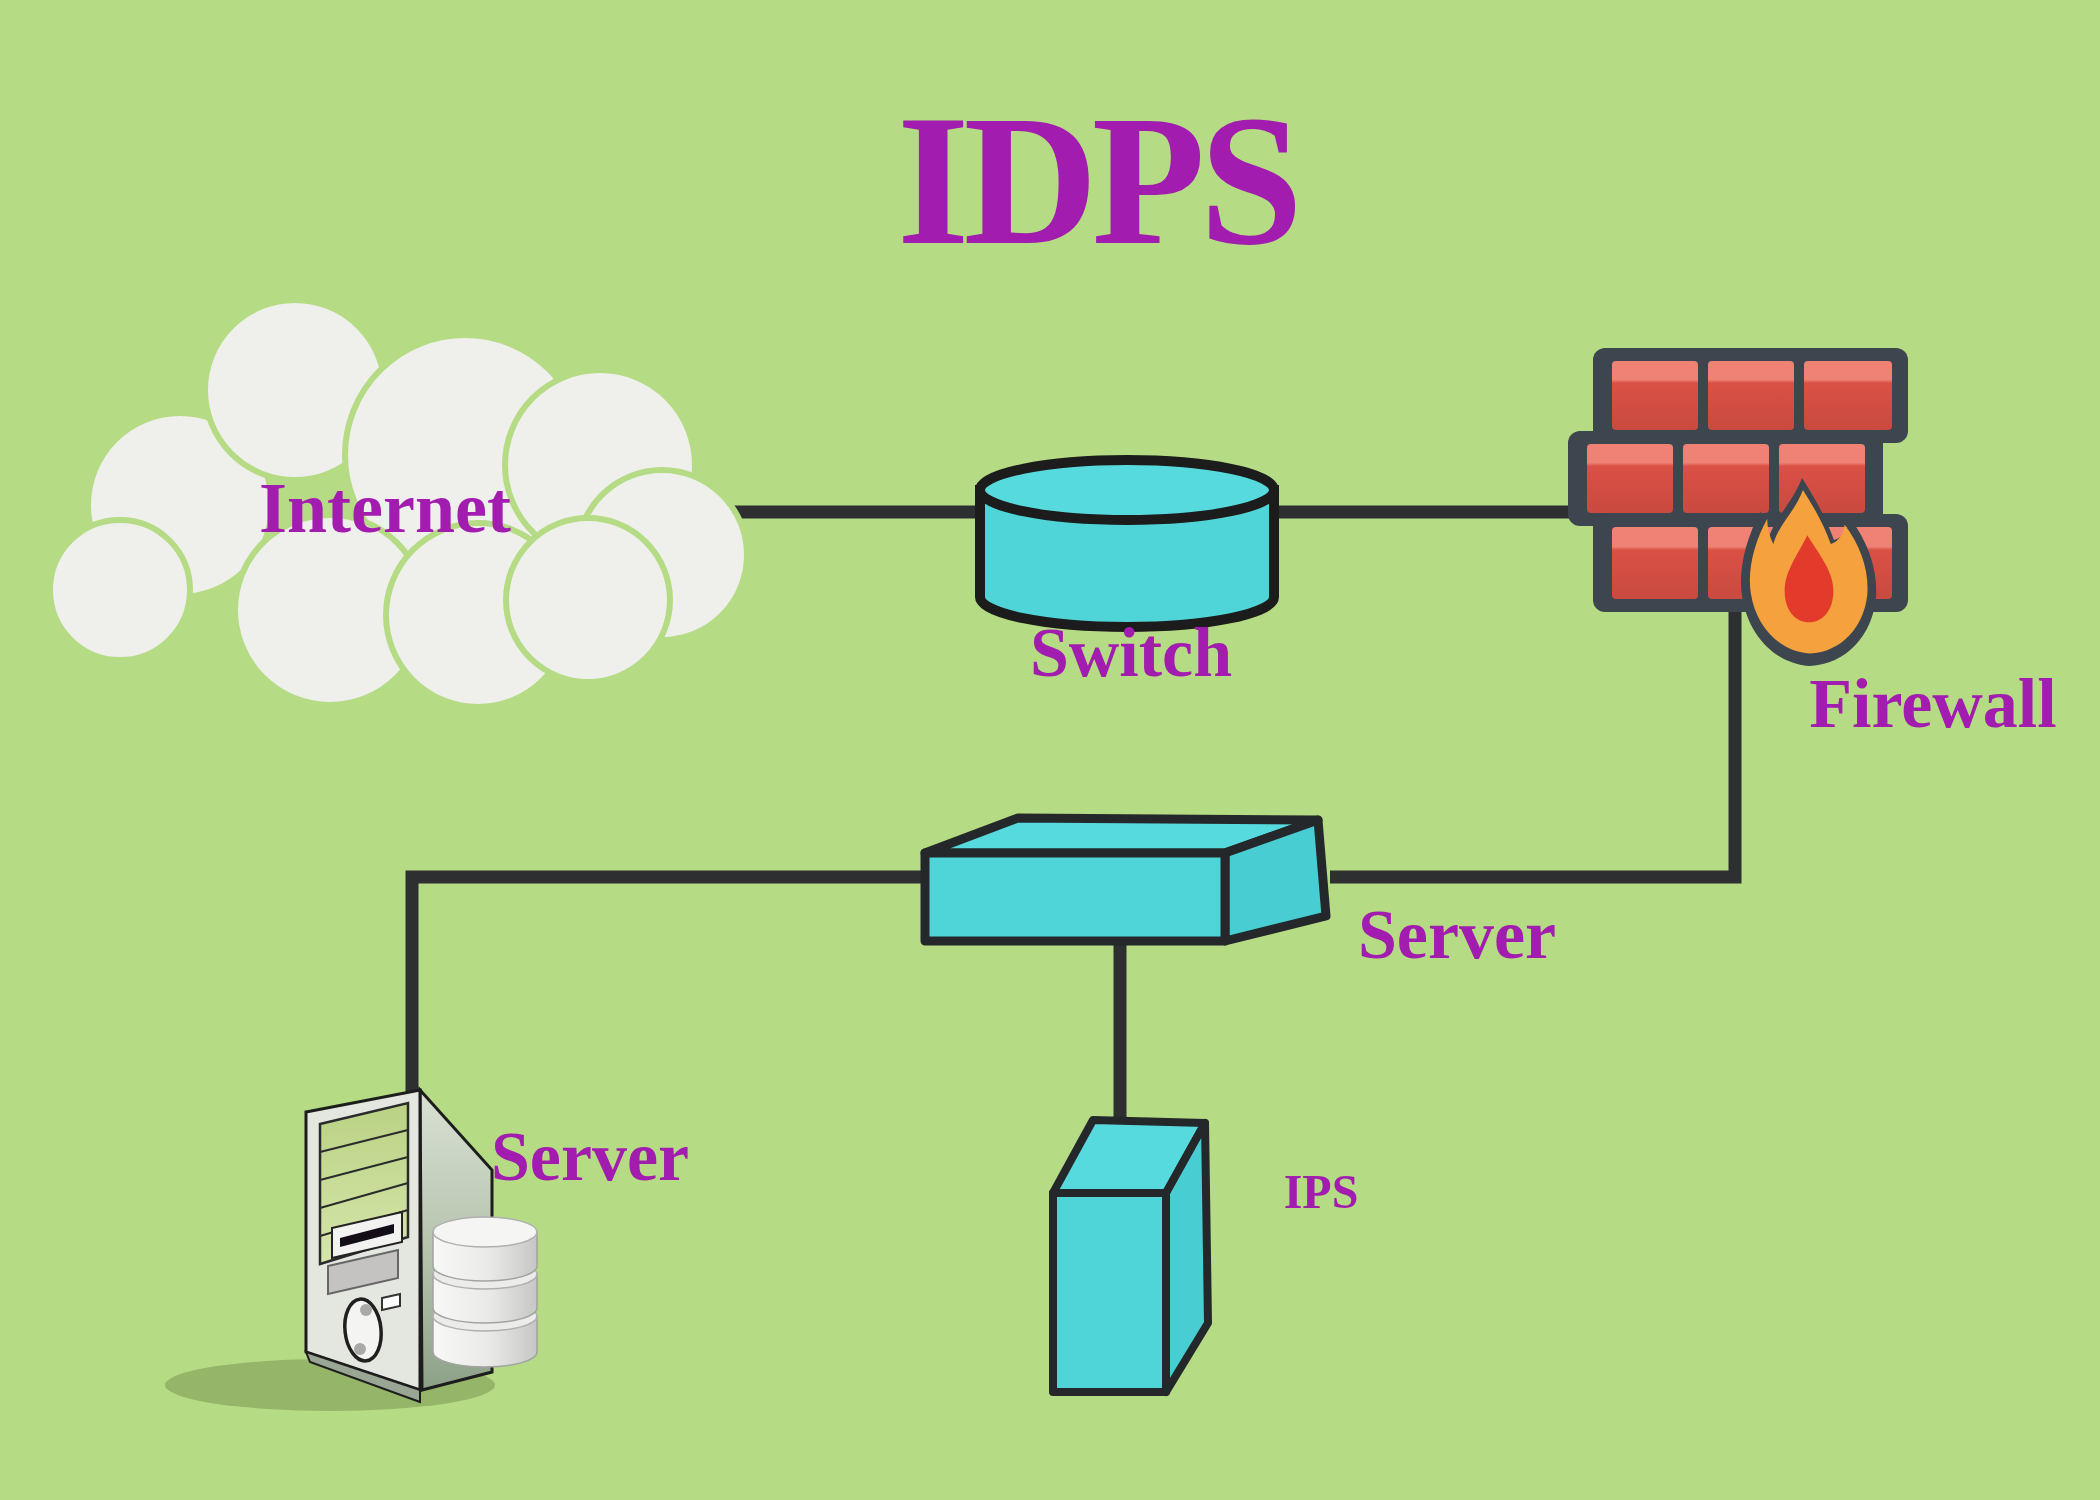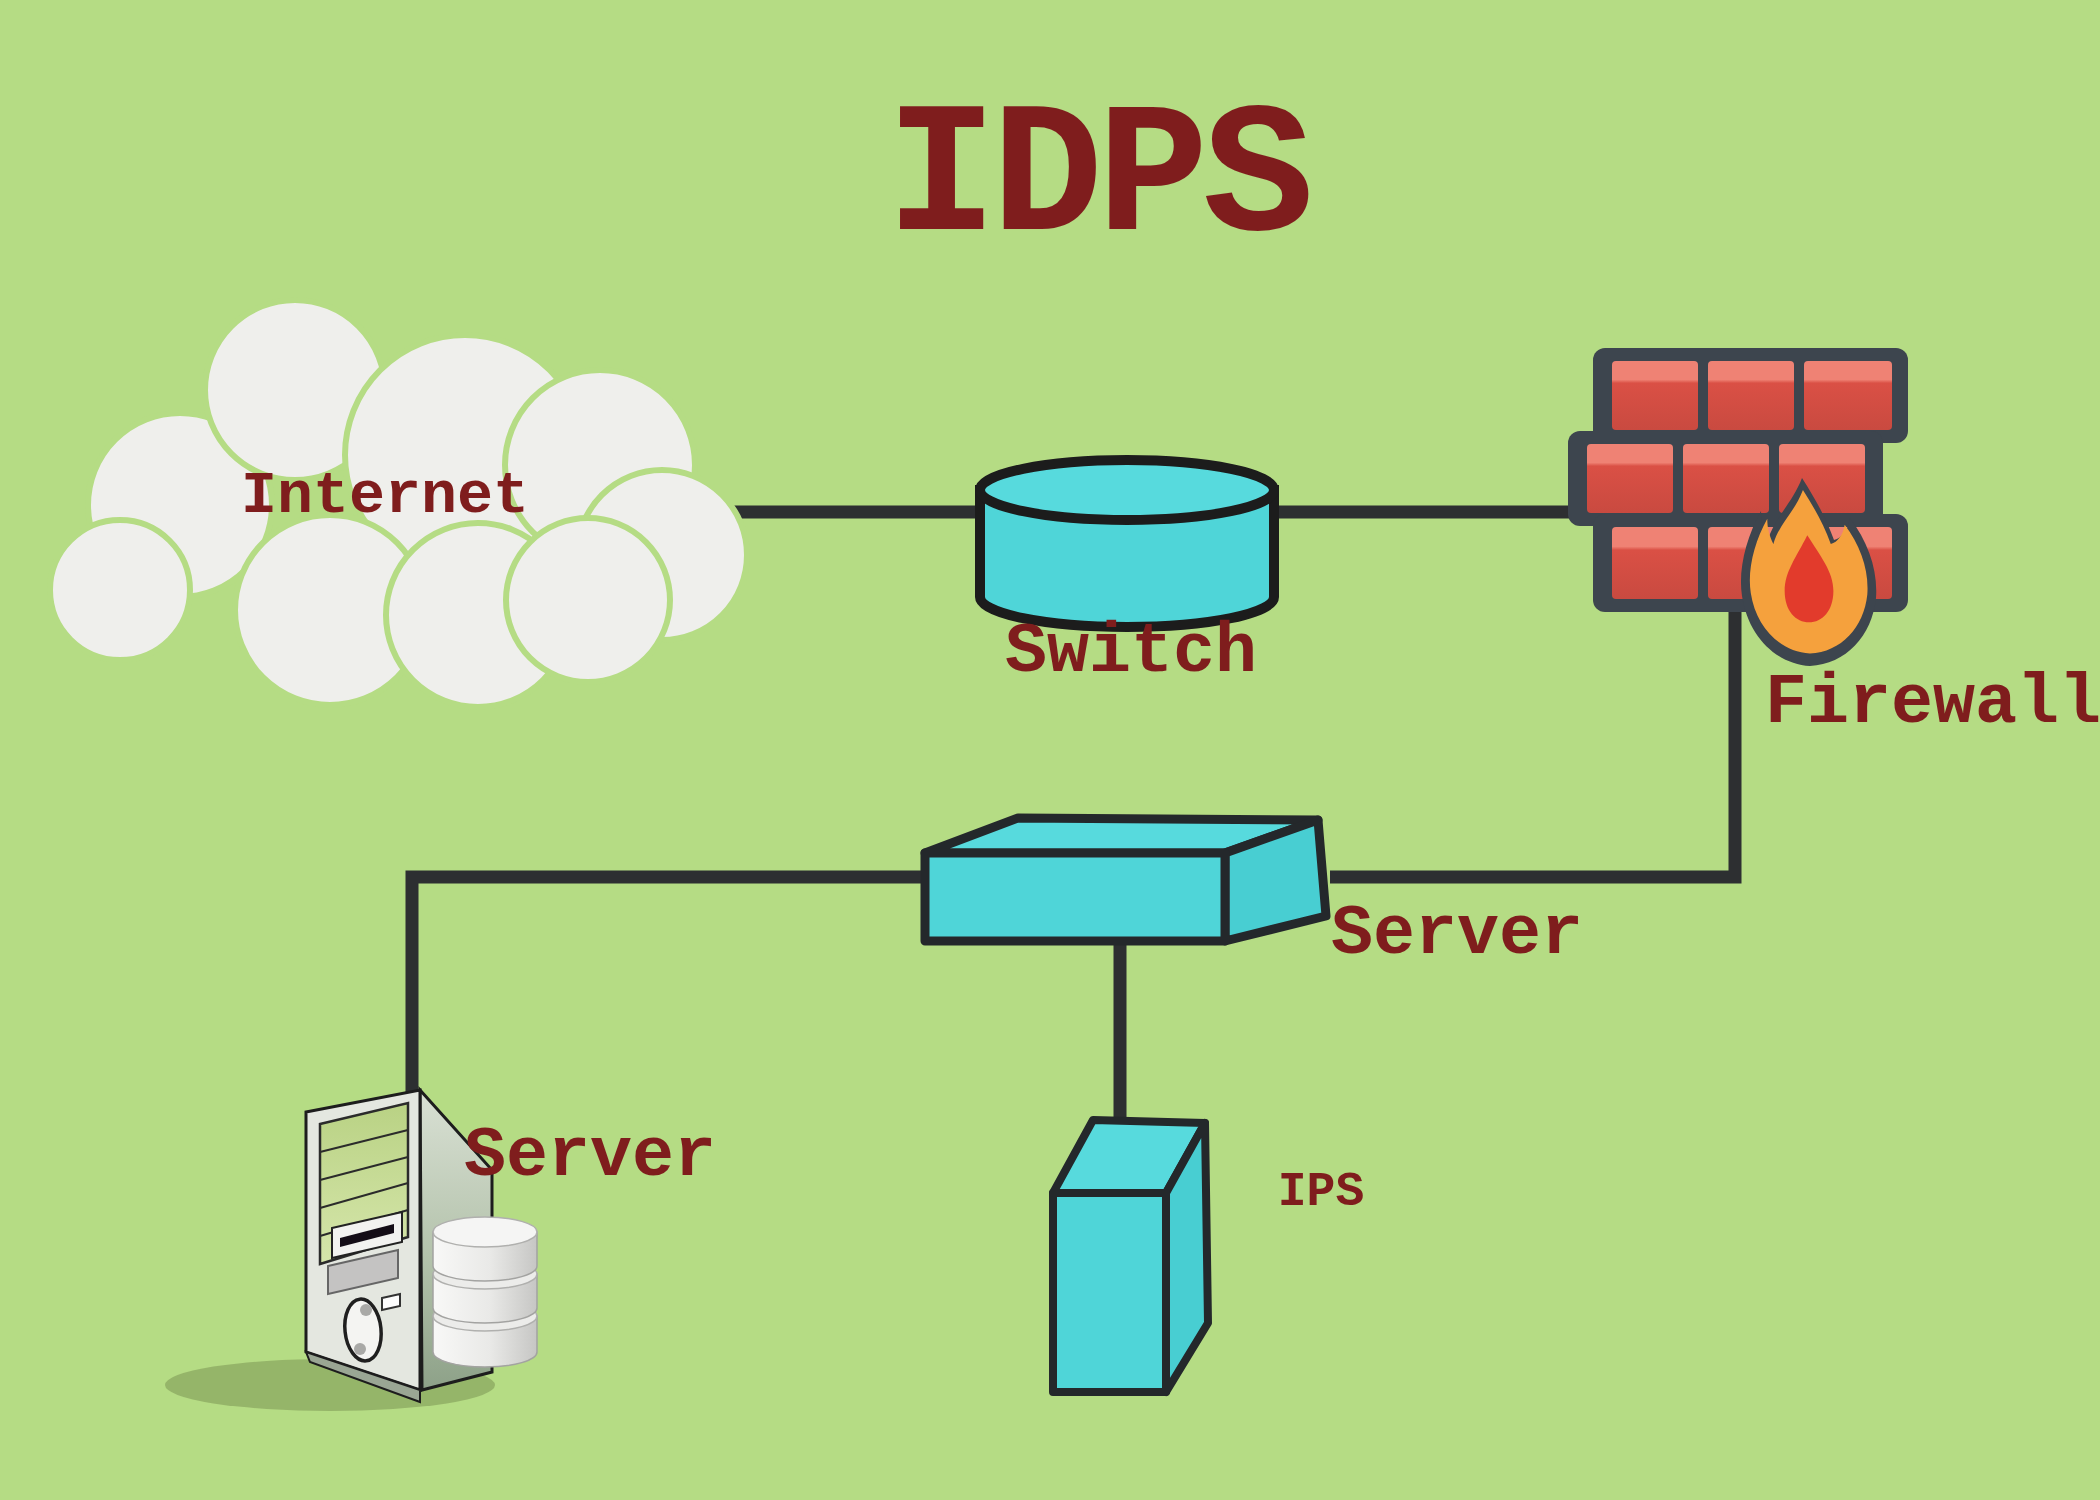--- a/index.html
+++ b/index.html
@@ -3,25 +3,25 @@
 <meta charset="utf-8">
 <style>
   html,body{margin:0;padding:0;background:#b5dc84;}
   .stage{
     position:relative;width:2100px;height:1500px;background:#b5dc84;
     overflow:hidden;font-family:"DejaVu Sans",sans-serif;
   }
   .art{position:absolute;left:0;top:0;}
   .lbl{
     position:absolute;transform:translate(-50%,-50%);
-    font-weight:bold;color:#7f1d1d;white-space:nowrap;line-height:1;
-    font-family:Liberation Mono, monospace;
+    font-weight:bold;color:#a21caf;white-space:nowrap;line-height:1;
+    font-family:Liberation Serif, serif;
   }
   .lbl-title   {left:1097px;top:180px;font-size:186px;letter-spacing:-6px;}
-  .lbl-internet{left:385px;top:496px;font-size:60px;}
+  .lbl-internet{left:385px;top:508px;font-size:72px;}
   .lbl-router  {left:1131px;top:653px;font-size:70px;}
   .lbl-firewall{left:1933px;top:704px;font-size:70px;}
   .lbl-switch  {left:1457px;top:935px;font-size:70px;}
   .lbl-server  {left:590px;top:1157px;font-size:70px;}
   .lbl-ips     {left:1321px;top:1192px;font-size:48px;}
 </style>
 </head>
 <body>
 
 <div class="stage">

